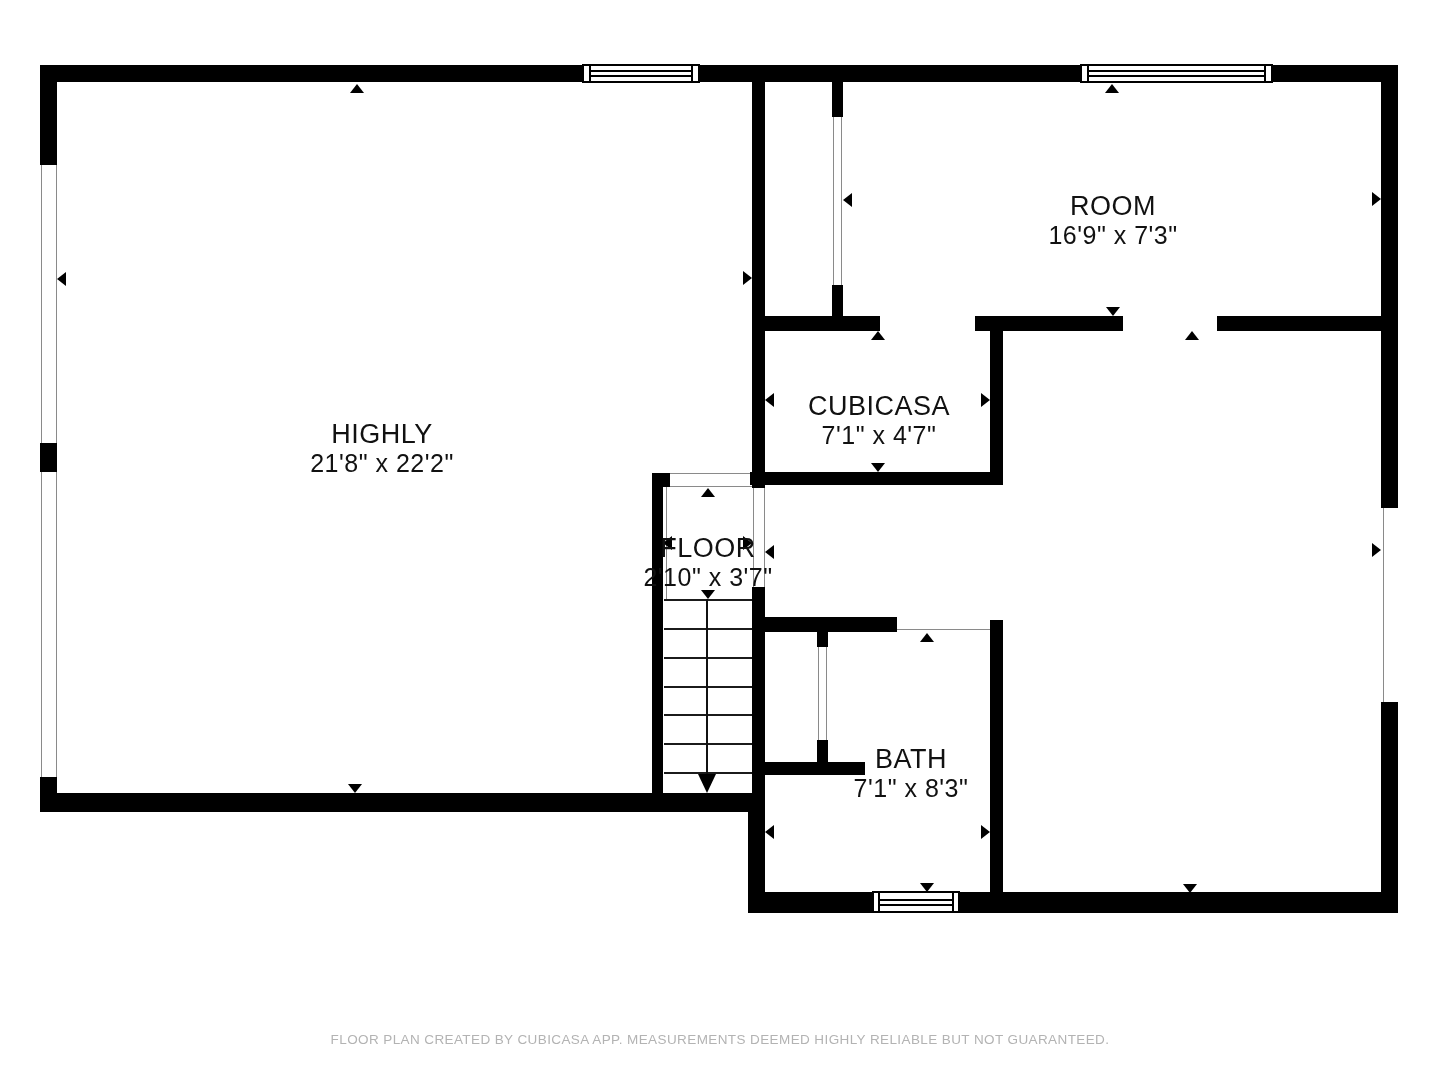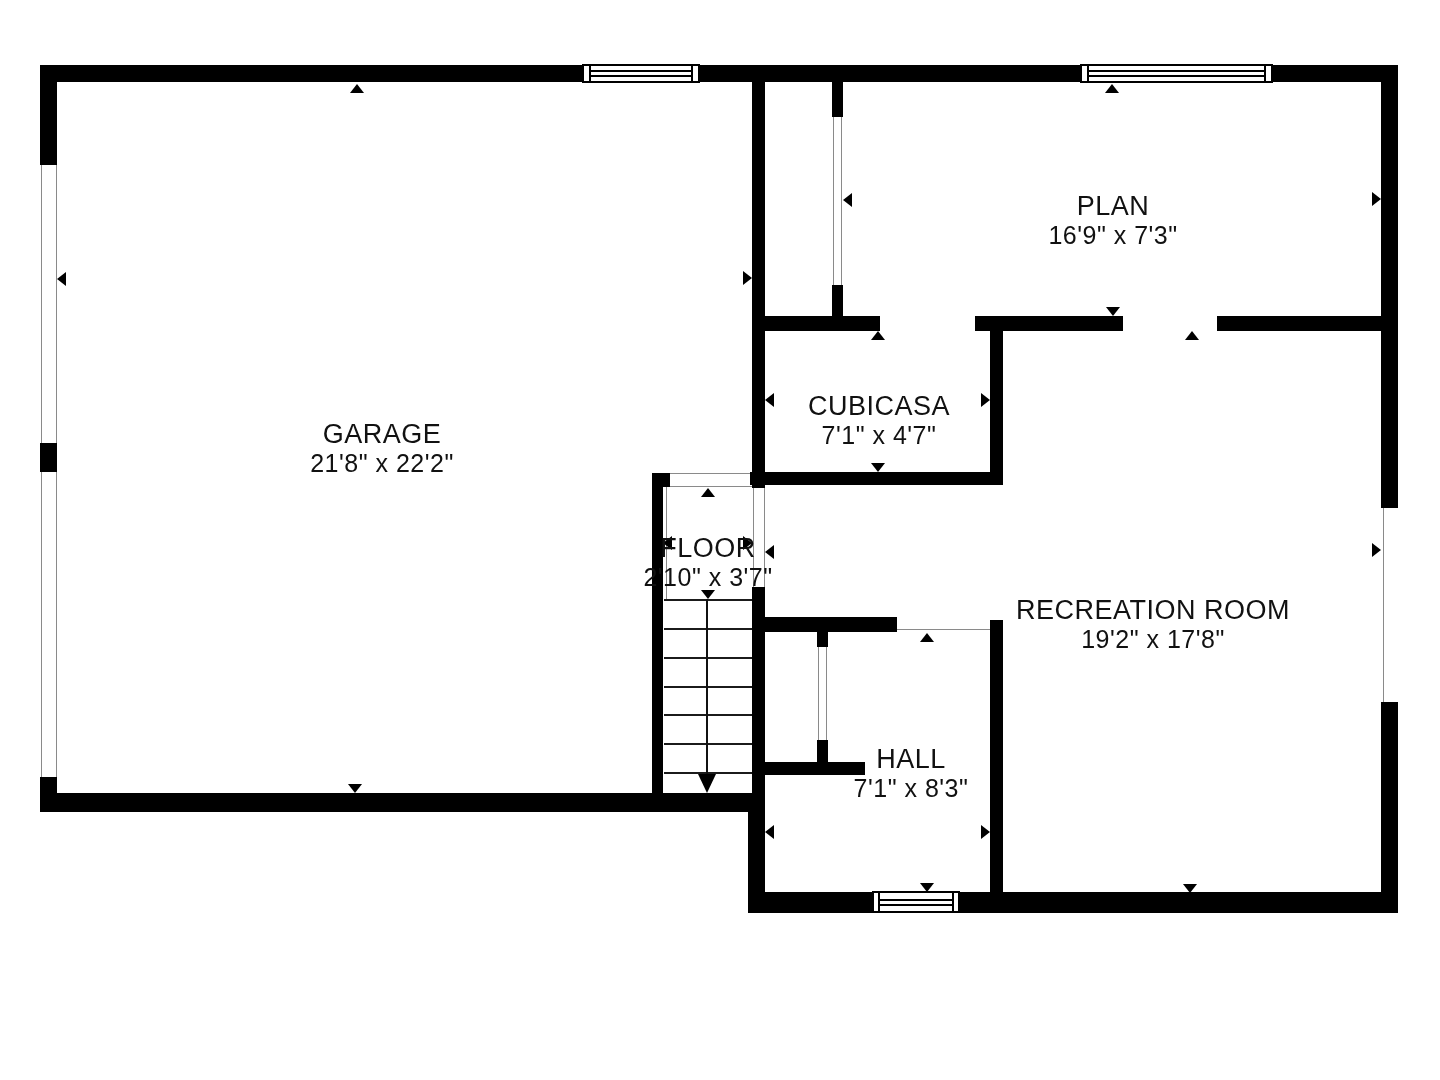--- a/index.html
+++ b/index.html
@@ -129,38 +129,35 @@
   <div class="arr down" style="left:1183px;top:884px"></div>
   <div class="arr left" style="left:765px;top:545px"></div>
   <div class="arr right" style="left:1372px;top:543px"></div>
 
   <div class="arr up" style="left:920px;top:633px"></div>
   <div class="arr down" style="left:920px;top:883px"></div>
   <div class="arr left" style="left:765px;top:825px"></div>
   <div class="arr right" style="left:981px;top:825px"></div>
 
   <div class="rlabel" style="left:382px;top:449px">
-    <div class="rname">GARAGE</div>
+    <div class="rname">HIGHLY</div>
     <div class="rdim">21'8" x 22'2"</div>
   </div>
   <div class="rlabel" style="left:1113px;top:221px">
-    <div class="rname">PLAN</div>
+    <div class="rname">ROOM</div>
     <div class="rdim">16'9" x 7'3"</div>
   </div>
   <div class="rlabel" style="left:879px;top:421px">
     <div class="rname">CUBICASA</div>
     <div class="rdim">7'1" x 4'7"</div>
   </div>
   <div class="rlabel" style="left:708px;top:563px">
     <div class="rname">FLOOR</div>
     <div class="rdim">2'10" x 3'7"</div>
   </div>
-  <div class="rlabel" style="left:1153px;top:625px">
-    <div class="rname">RECREATION ROOM</div>
-    <div class="rdim">19'2" x 17'8"</div>
-  </div>
   <div class="rlabel" style="left:911px;top:774px">
-    <div class="rname">HALL</div>
+    <div class="rname">BATH</div>
     <div class="rdim">7'1" x 8'3"</div>
   </div>
 
+  <div class="footer">FLOOR PLAN CREATED BY CUBICASA APP. MEASUREMENTS DEEMED HIGHLY RELIABLE BUT NOT GUARANTEED.</div>
 
 </div>
 
 </body></html>

